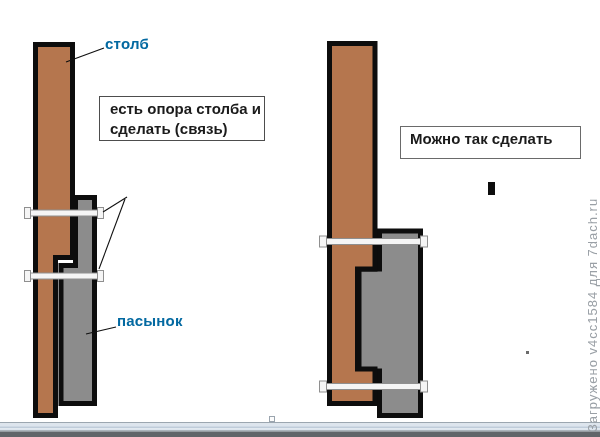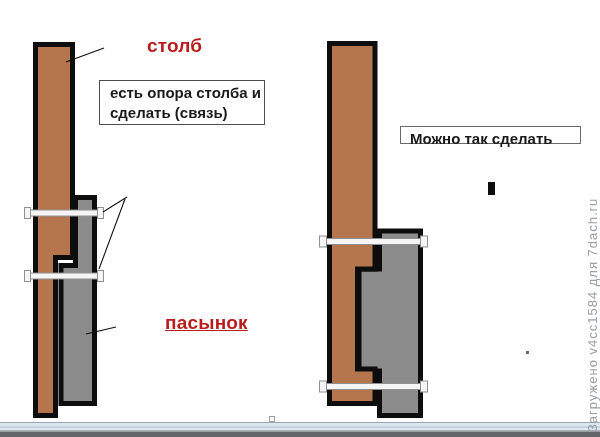--- a/index.html
+++ b/index.html
@@ -4,36 +4,36 @@
 <style>
   html,body{margin:0;padding:0;}
   body{
     width:600px;height:437px;position:relative;overflow:hidden;
     background:#ffffff;
     font-family:"Liberation Sans",sans-serif;
   }
   .stage{position:absolute;left:0;top:0;width:600px;height:437px;}
   svg.diagram{position:absolute;left:0;top:0;}
   .label{
-    position:absolute;font-weight:700;color:#b91c1c;font-size:19px;
-    white-space:nowrap;letter-spacing:0.2px;margin-left:42px;
+    position:absolute;font-weight:700;color:#0369a1;font-size:15px;
+    white-space:nowrap;letter-spacing:0.2px;
   }
   #label-stolb{left:105px;top:35px;}
   #label-shpilki{left:129px;top:178px;}
-  #label-pasynok{left:123px;top:312px;text-decoration:underline;}
+  #label-pasynok{left:117px;top:312px;}
   .note-box{
     position:absolute;background:#ffffff;border:1.5px solid #4d4d4d;
     font-weight:700;color:#1b1b1b;box-sizing:border-box;white-space:nowrap;
   }
   #box-left{
-    left:99px;top:80px;width:166px;height:45px;
+    left:99px;top:96px;width:166px;height:45px;
     font-size:15px;line-height:20px;padding:2px 0 0 10px;
   }
   #box-right{
-    left:400px;top:126px;width:181px;height:18px;
+    left:400px;top:126px;width:181px;height:33px;
     font-size:15px;line-height:23px;padding:0 0 0 9px;
     border-color:#6a6a6a;
   }
   .watermark{
     position:absolute;left:585px;top:432px;
     transform:rotate(-90deg);transform-origin:0 0;
     white-space:nowrap;font-size:13px;letter-spacing:1px;
     color:#9aa0a6;font-weight:400;
   }
 </style>

